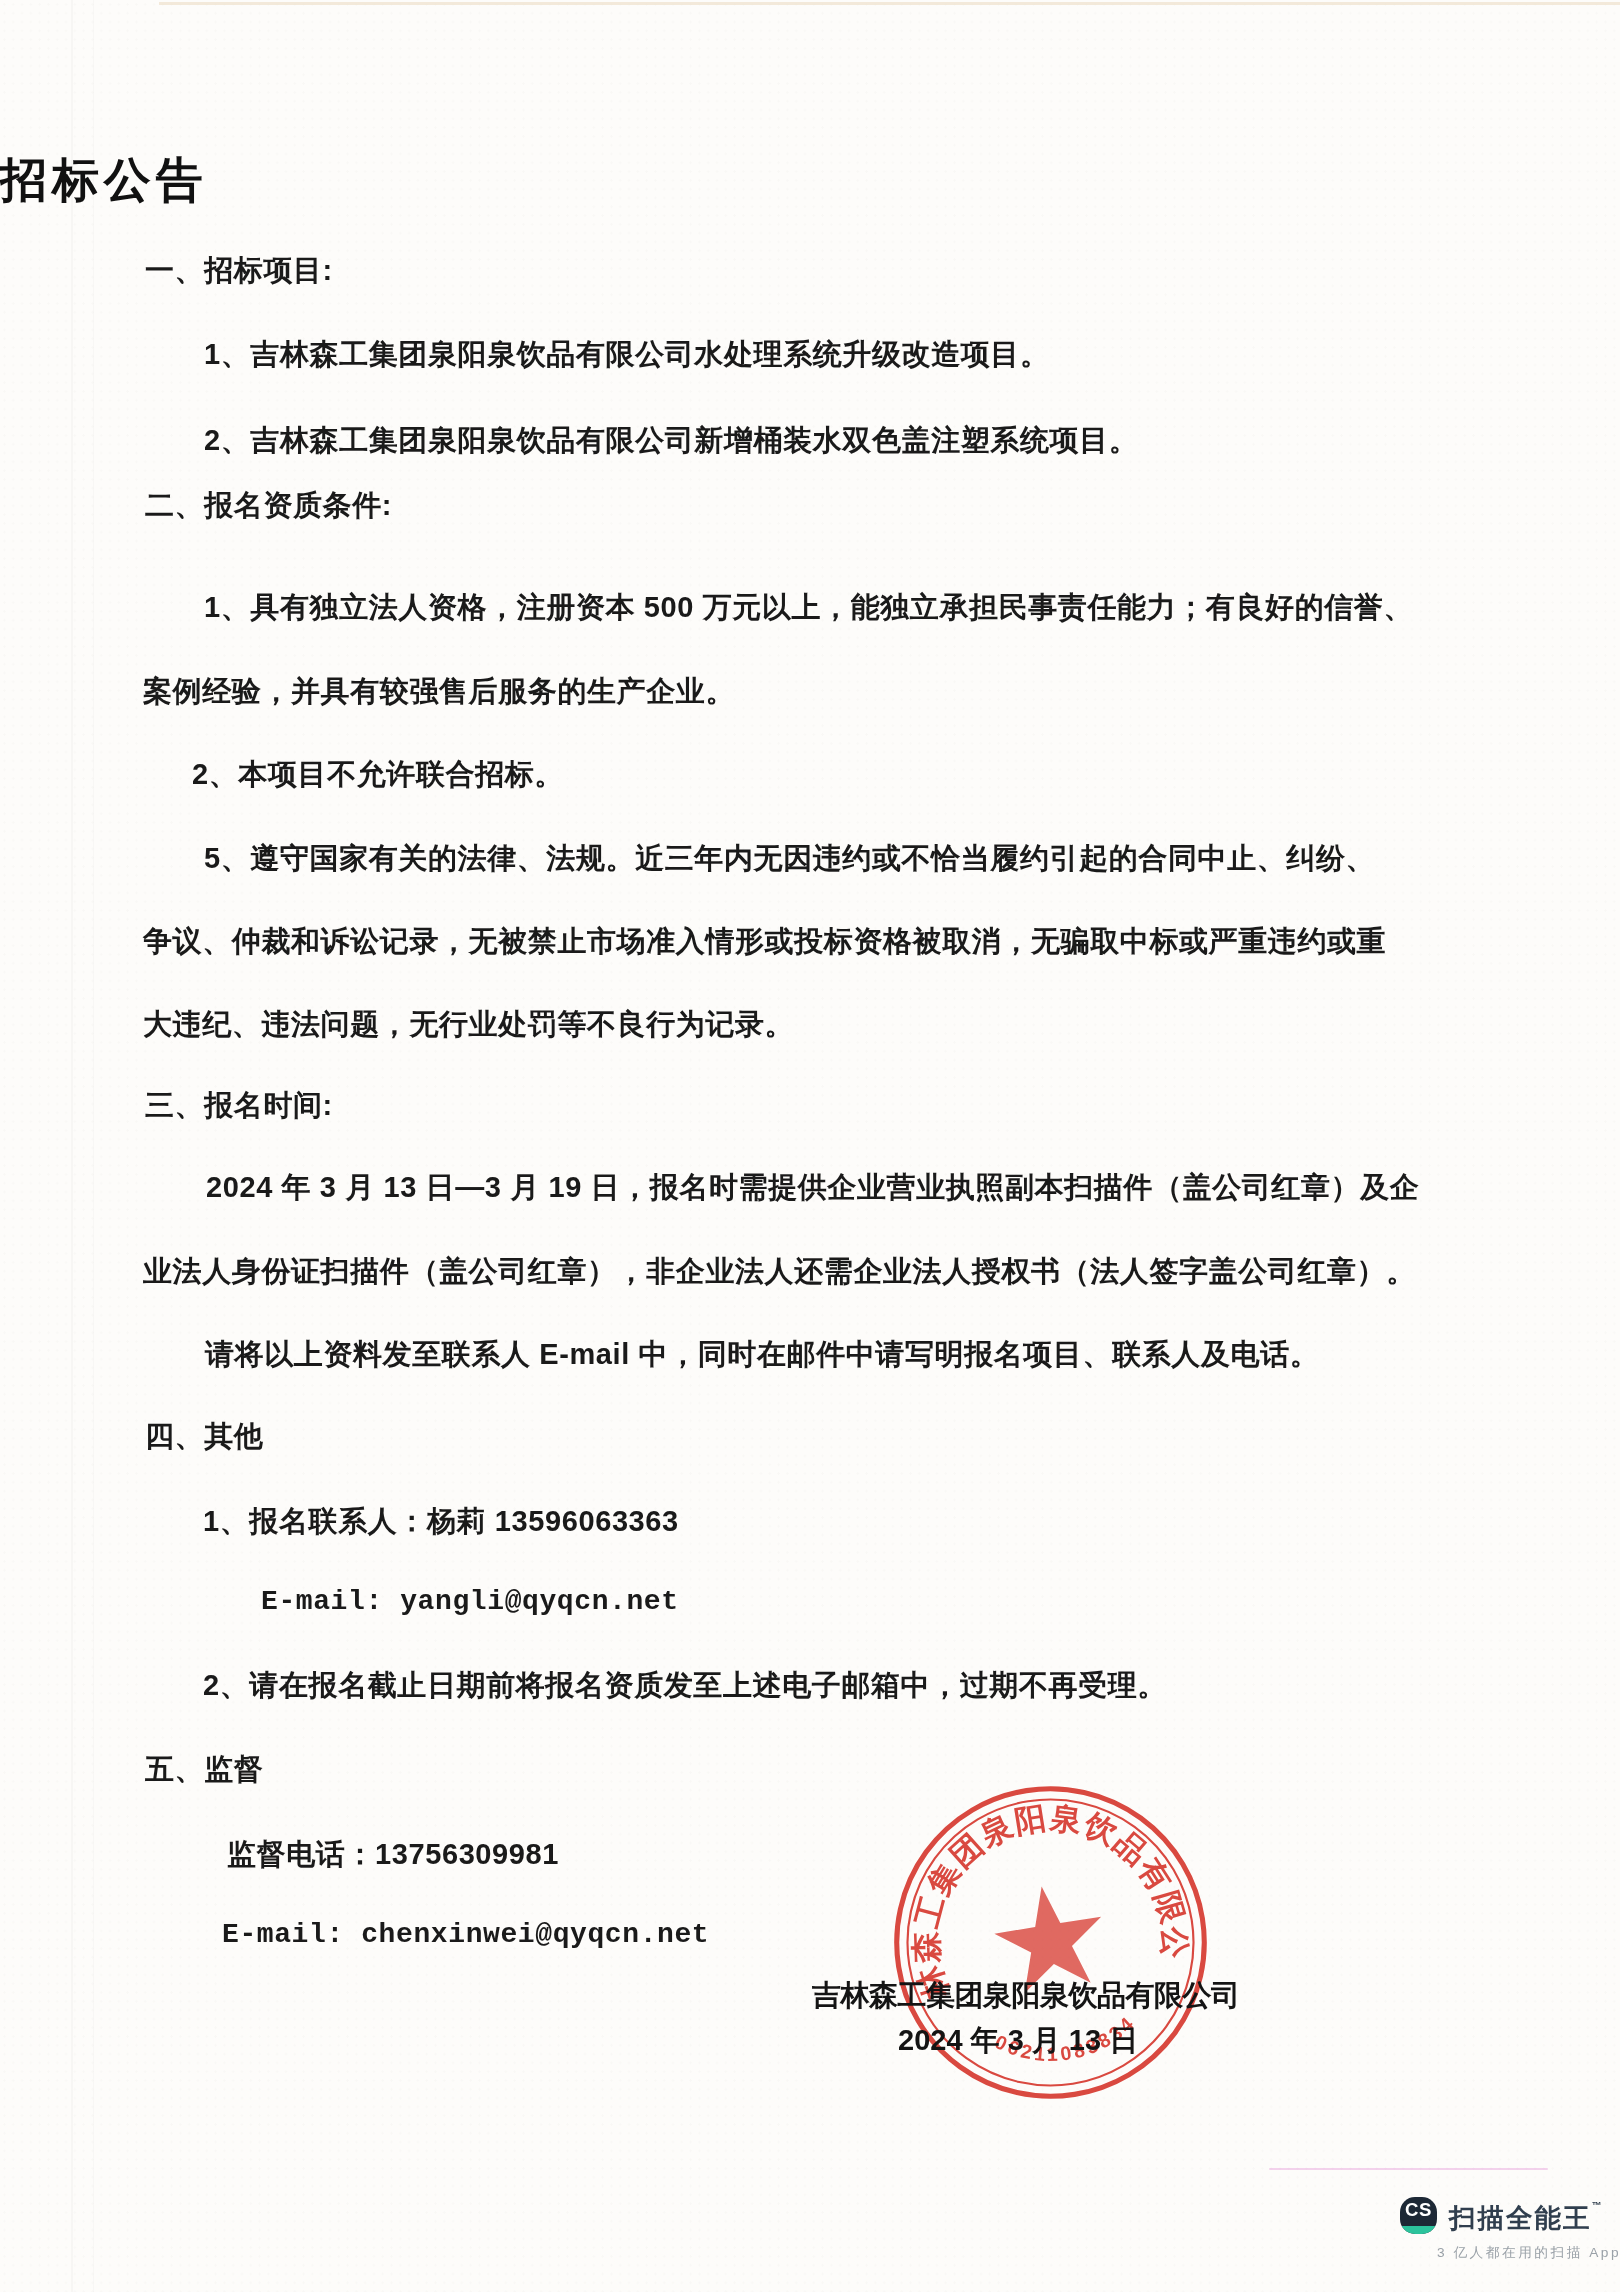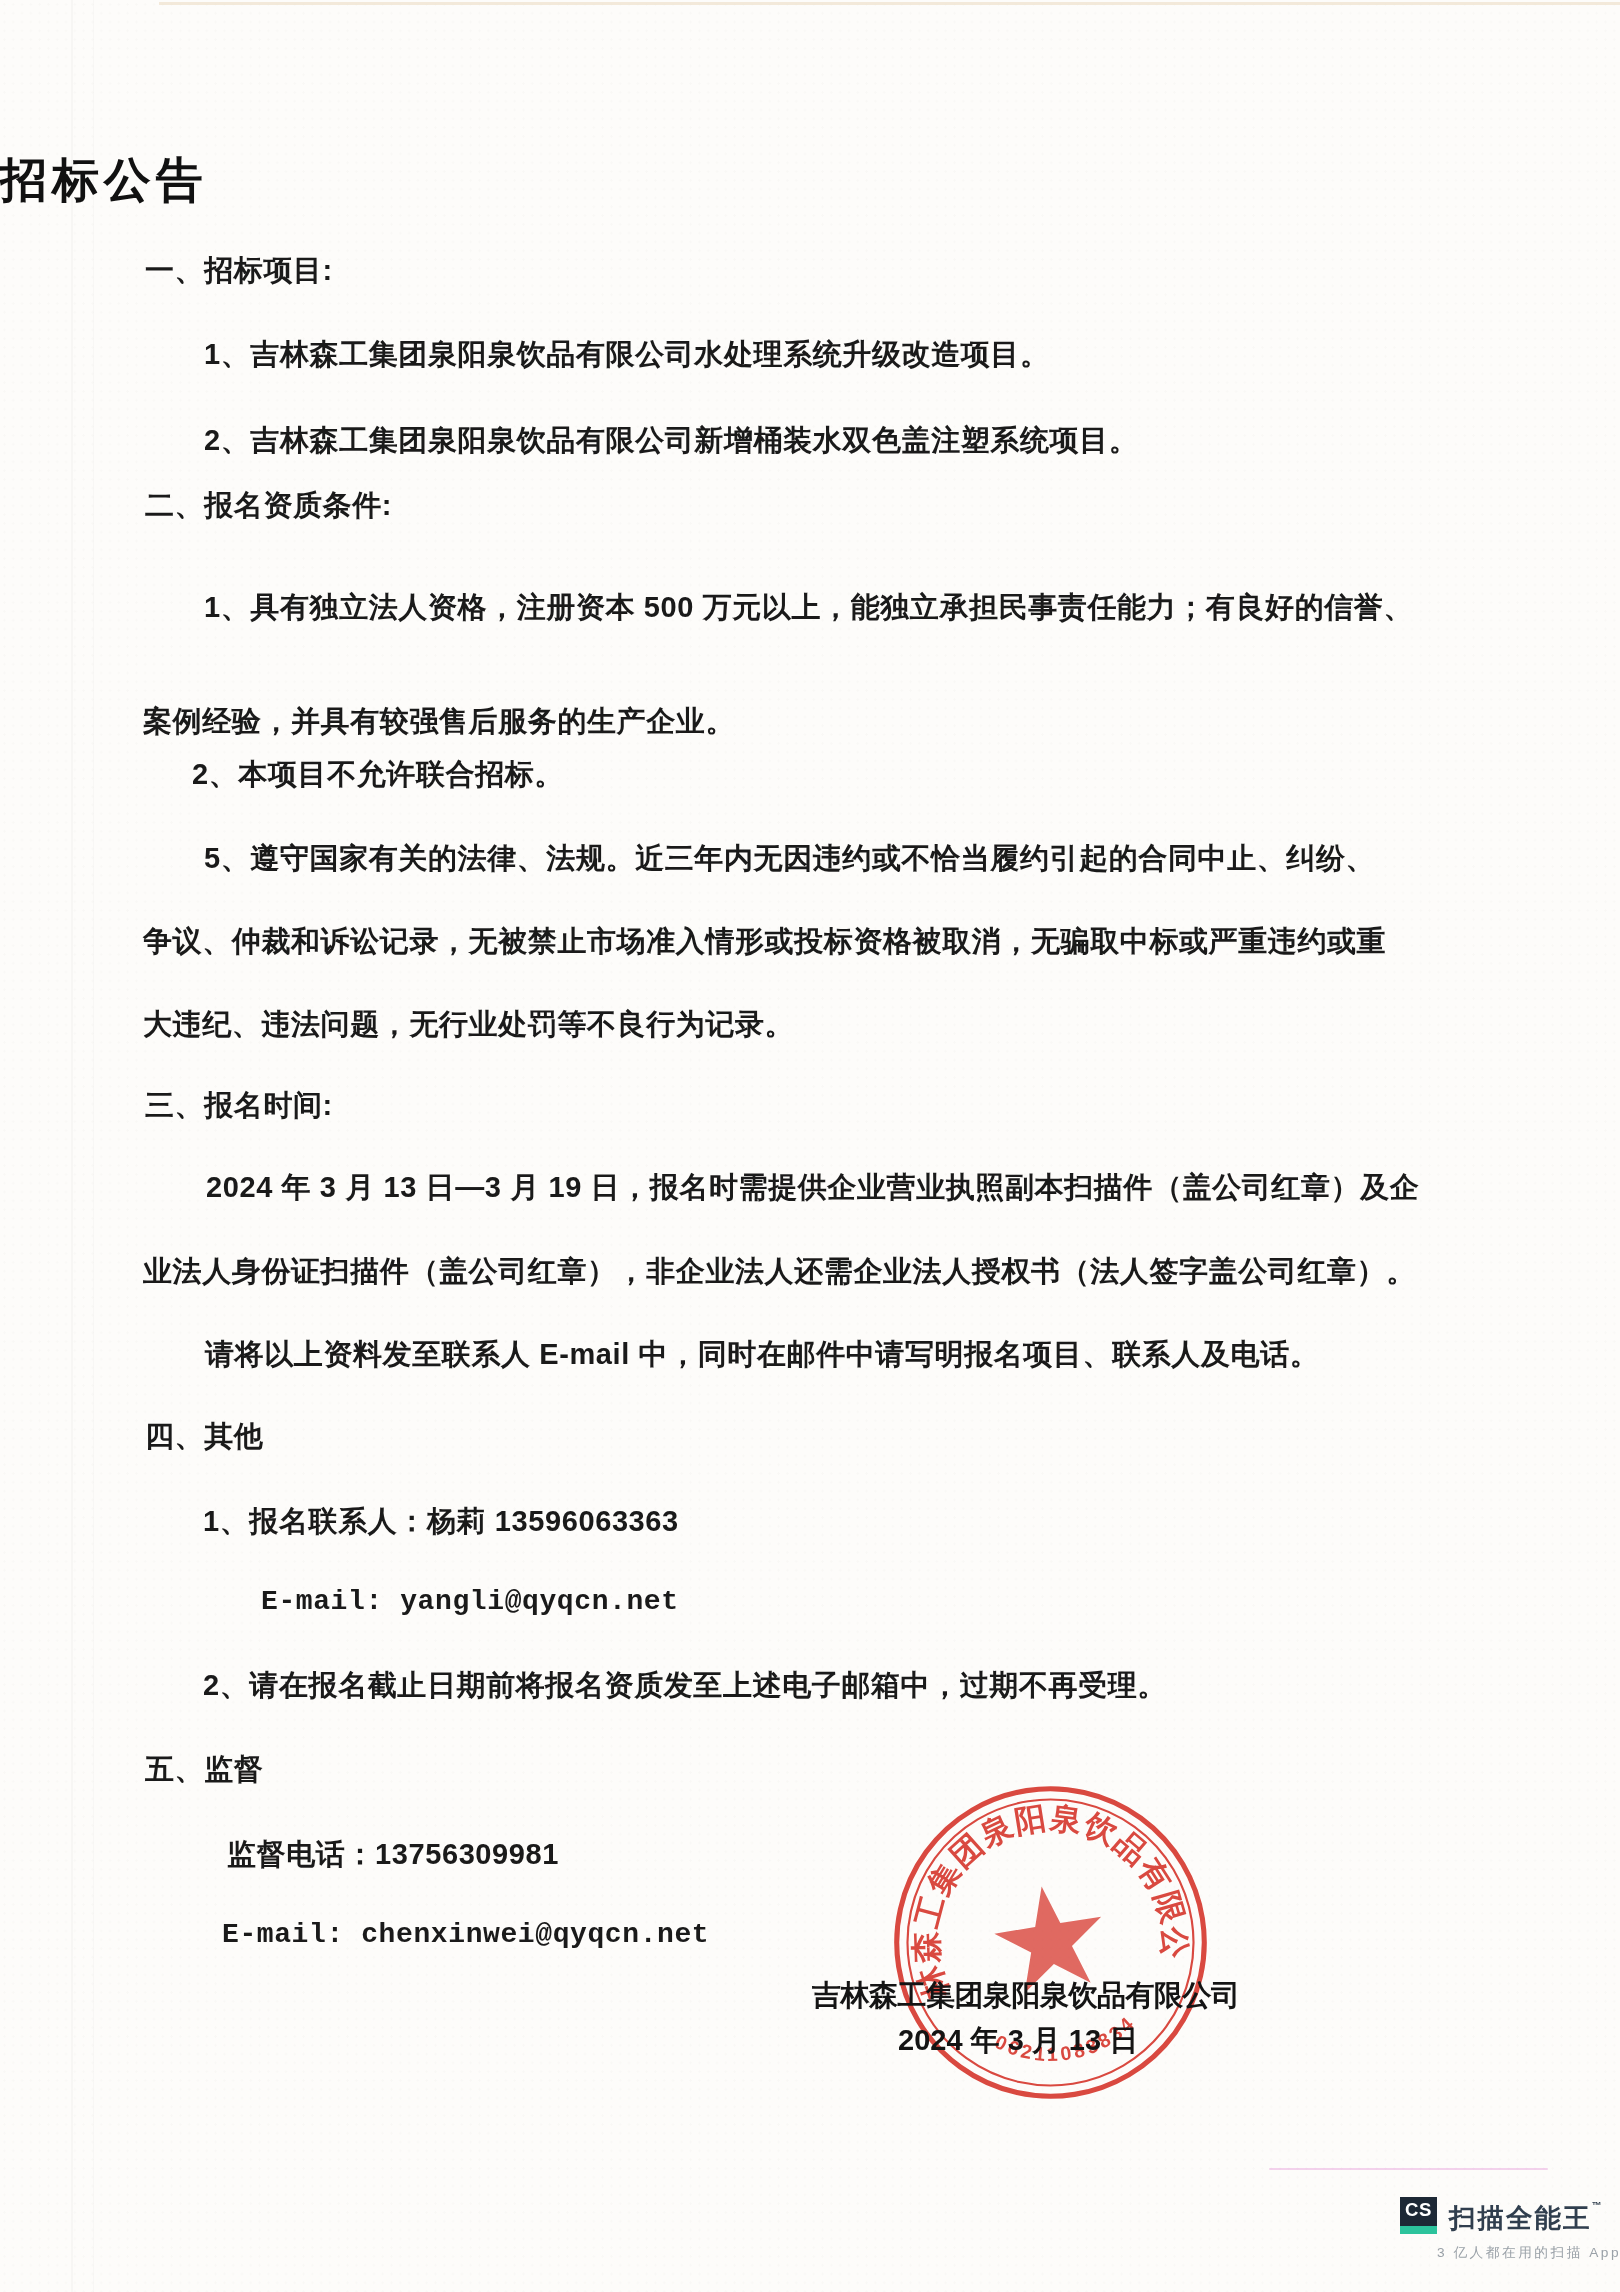--- a/index.html
+++ b/index.html
@@ -18,21 +18,21 @@
   .sig{position:absolute;white-space:nowrap;font-size:29px;font-weight:600;color:#141414;z-index:3;}
   
   .scan-top{position:absolute;left:159px;top:2px;width:1461px;height:2.9px;background:#efe3cf;opacity:.75;}
   .scan-v1{position:absolute;left:71px;top:0;width:2px;height:2293px;background:rgba(0,0,0,0.025);}
   .scan-v2{position:absolute;left:93px;top:0;width:1px;height:2293px;background:rgba(0,0,0,0.02);}
   .pink-line{position:absolute;left:1269px;top:2168px;width:279px;height:2px;background:rgba(224,122,208,0.32);border-radius:2px;}
   
   #seal{position:absolute;left:884px;top:1776px;width:333px;height:333px;z-index:2;transform:rotate(-9deg);opacity:.9;}
   
   .footer{position:absolute;left:1400px;top:2197px;width:188px;z-index:4;}
-  .cs-badge{position:absolute;left:0;top:0;width:37px;height:37px;background:#1d2835;border-radius:0;overflow:hidden;}
+  .cs-badge{position:absolute;left:0;top:0;width:37px;height:37px;background:#1d2835;border-radius:15px;overflow:hidden;}
   .cs-badge span{position:absolute;left:0;top:2px;width:37px;text-align:center;color:#fff;font-size:18.6px;font-weight:700;letter-spacing:0.5px;}
   .cs-strip{position:absolute;left:0;bottom:0;width:37px;height:7.8px;background:#2cc39c;}
   .app-name{position:absolute;left:49px;top:2.9px;font-size:26.5px;font-weight:700;color:#303e4e;letter-spacing:2px;white-space:nowrap;}
   .tm{font-size:9.8px;vertical-align:top;color:#303e4e;font-weight:700;}
   .tagline{position:absolute;left:2px;top:47px;font-size:13.7px;color:#9aa1a8;letter-spacing:2.5px;white-space:nowrap;font-weight:500;margin-left:35px;}
 </style>
 </head>
 <body>
 
 <div id="page">
@@ -42,21 +42,21 @@
   <div class="scan-v2"></div>
   <div class="pink-line"></div>
 
   <div class="title" style="top:149px;">招标公告</div>
 
   <div class="ln heading" style="left:145px;top:251px;">一、招标项目:</div>
   <div class="ln" style="left:204px;top:335px;">1、吉林森工集团泉阳泉饮品有限公司水处理系统升级改造项目。</div>
   <div class="ln" style="left:204px;top:421px;">2、吉林森工集团泉阳泉饮品有限公司新增桶装水双色盖注塑系统项目。</div>
   <div class="ln heading" style="left:145px;top:486px;">二、报名资质条件:</div>
   <div class="ln" style="left:204px;top:588px;">1、具有独立法人资格，注册资本 500 万元以上，能独立承担民事责任能力；有良好的信誉、</div>
-  <div class="ln" style="left:143px;top:702px;font-family:Liberation Mono, monospace;">案例经验，并具有较强售后服务的生产企业。</div>
+  <div class="ln" style="left:143px;top:672px;font-family:Liberation Mono, monospace;">案例经验，并具有较强售后服务的生产企业。</div>
   <div class="ln" style="left:192px;top:755px;">2、本项目不允许联合招标。</div>
   <div class="ln" style="left:204px;top:839px;">5、遵守国家有关的法律、法规。近三年内无因违约或不恰当履约引起的合同中止、纠纷、</div>
   <div class="ln" style="left:143px;top:1005px;">大违纪、违法问题，无行业处罚等不良行为记录。</div>
   <div class="ln" style="left:143px;top:922px;">争议、仲裁和诉讼记录，无被禁止市场准入情形或投标资格被取消，无骗取中标或严重违约或重</div>
   <div class="ln heading" style="left:145px;top:1086px;">三、报名时间:</div>
   <div class="ln" style="left:206px;top:1168px;">2024 年 3 月 13 日—3 月 19 日，报名时需提供企业营业执照副本扫描件（盖公司红章）及企</div>
   <div class="ln" style="left:143px;top:1252px;">业法人身份证扫描件（盖公司红章），非企业法人还需企业法人授权书（法人签字盖公司红章）。</div>
   <div class="ln" style="left:205px;top:1335px;">请将以上资料发至联系人 E-mail 中，同时在邮件中请写明报名项目、联系人及电话。</div>
   <div class="ln heading" style="left:145px;top:1417px;">四、其他</div>
   <div class="ln" style="left:203px;top:1502px;">1、报名联系人：杨莉 13596063363</div>

